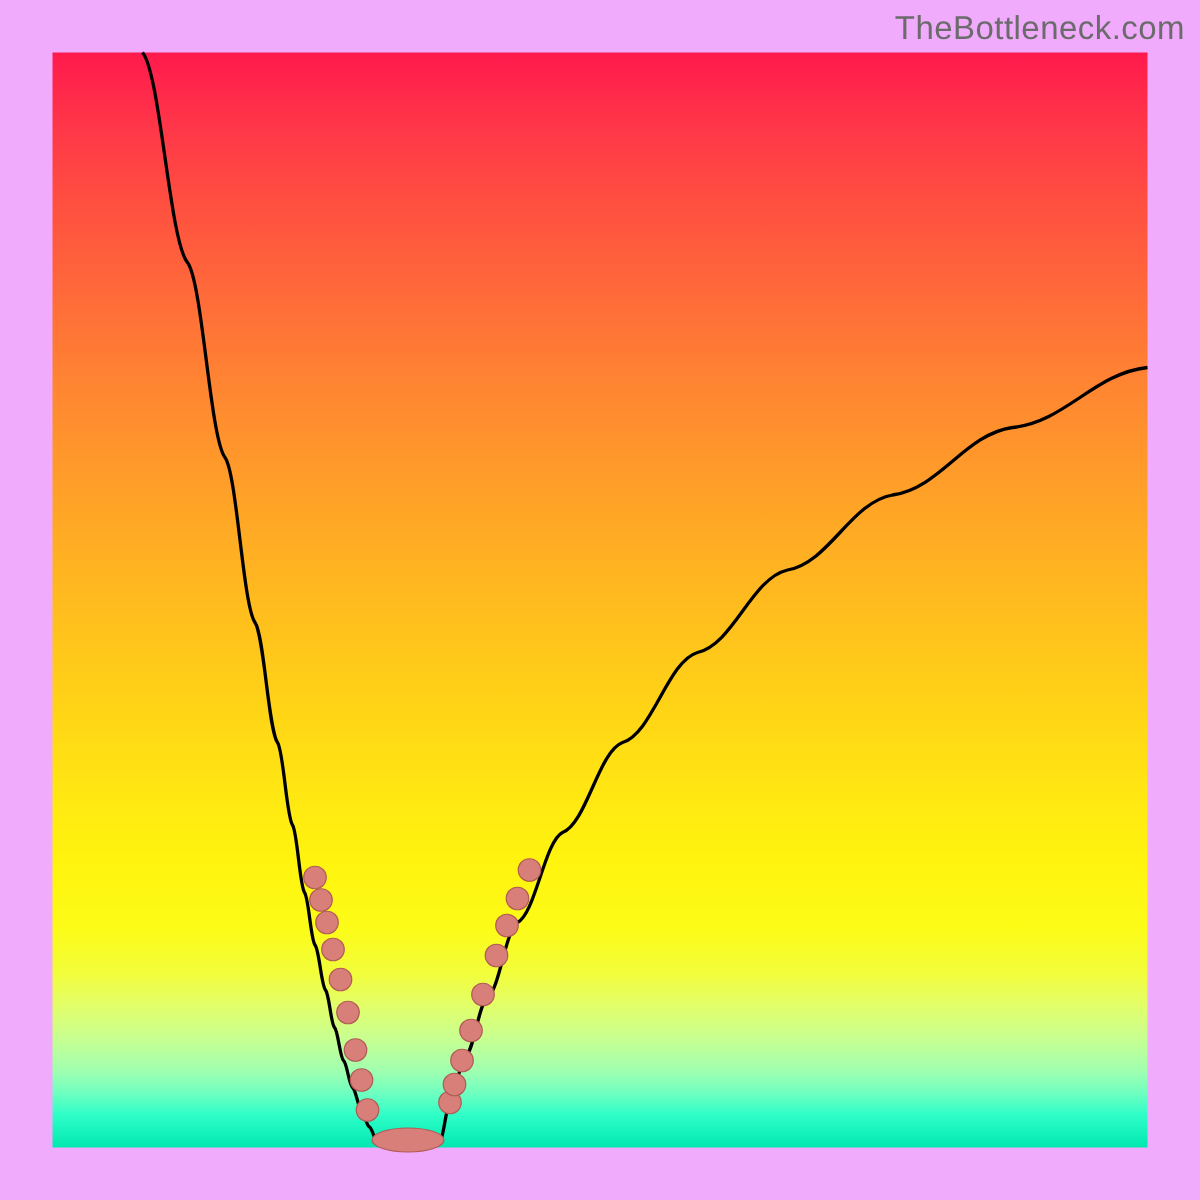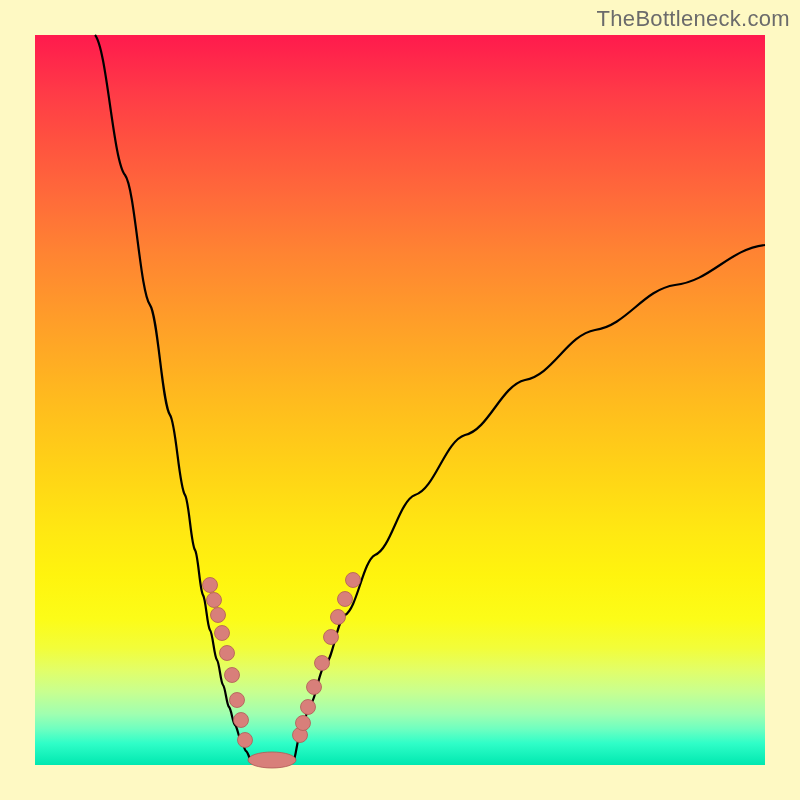--- a/index.html
+++ b/index.html
@@ -10,21 +10,21 @@
     overflow: hidden;
     background: #000;
     font-family: Arial, sans-serif;
   }
   .frame {
     position: absolute;
     left: 0;
     top: 0;
     width: 800px;
     height: 800px;
-    background: #fef9c3;
+    background: #f0abfc;
   }
   .plot-area {
     position: absolute;
     left: 35px;
     top: 35px;
     width: 730px;
     height: 730px;
     background: linear-gradient(to bottom,
       #ff1a4d 0%,
       #ff3b47 8%,

